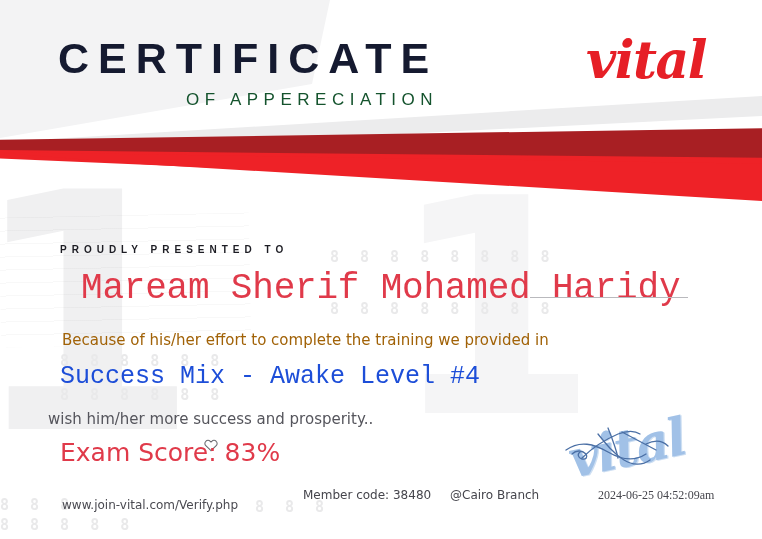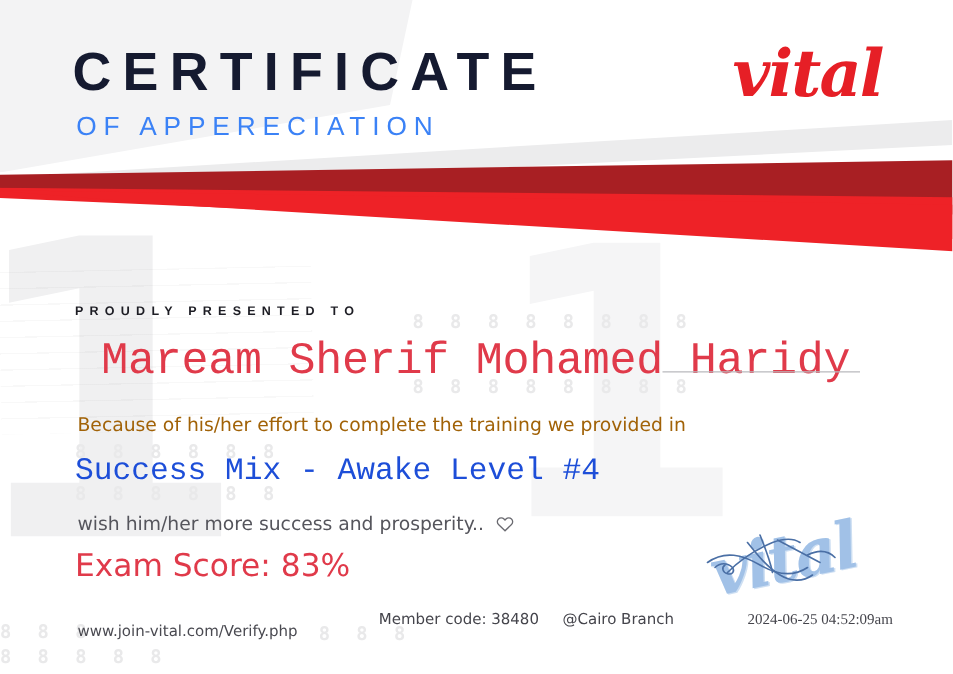--- a/index.html
+++ b/index.html
@@ -129,25 +129,26 @@
   .cert-title {
     font-size: 43px;
     font-weight: 700;
     letter-spacing: 9px;
     color: #151a30;
     font-family: "Liberation Sans", sans-serif;
     line-height: 1.05;
     margin: 0;
   }
   .cert-subtitle {
-    font-size: 21px;
+    font-size: 17px;
     letter-spacing: 5.5px;
-    color: #3b82f6;
+    color: #14532d;
     font-family: "Liberation Sans", sans-serif;
     margin: 9px 0 0 3px;
+    text-align: right;
   }
 
   .brand-logo {
     position: absolute;
     right: 56px; top: 34px;
     font-family: "DejaVu Serif", serif;
     font-size: 52px;
     font-weight: 700;
     font-style: italic;
     color: #e61f26;
@@ -195,27 +196,28 @@
   .course-name {
     position: absolute;
     left: 60px; top: 362px;
     font-size: 25px;
     color: #1d4ed8;
     font-family: Liberation Mono, monospace;
   }
 
   .wish-line {
     position: absolute;
-    left: 62px; top: 410px;
+    left: 48px; top: 410px;
     font-size: 15px;
     color: #55555c;
     font-family: "DejaVu Sans", sans-serif;
     display: flex;
     align-items: center;
     gap: 9px;
+    flex-direction: column;
   }
   .heart-icon {
     display: inline-block;
     width: 16px; height: 16px;
     color: #6a6a70;
   }
 
   .exam-score {
     position: absolute;
     left: 60px; top: 438px;

